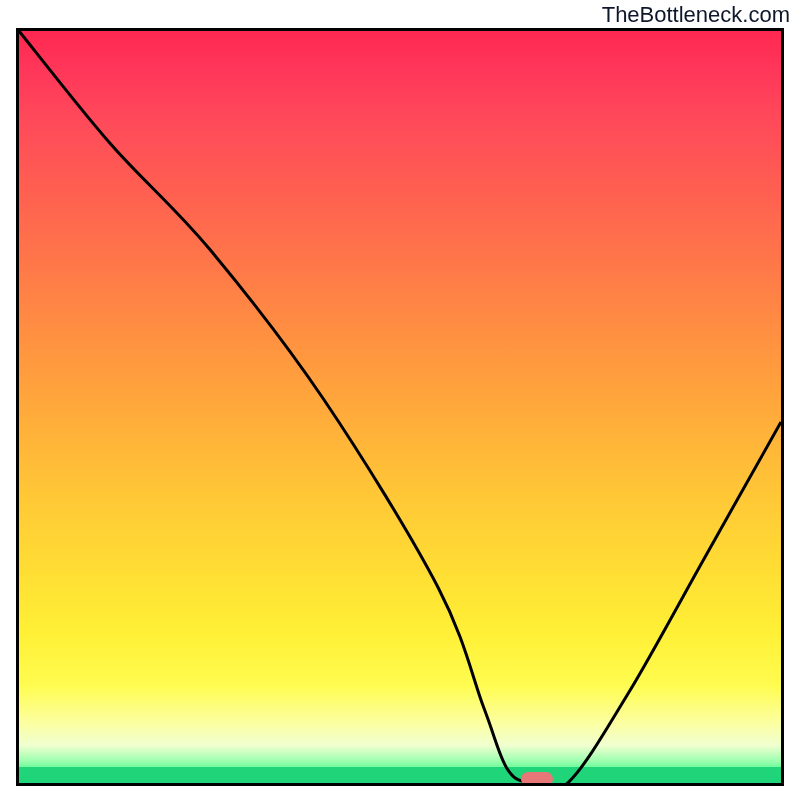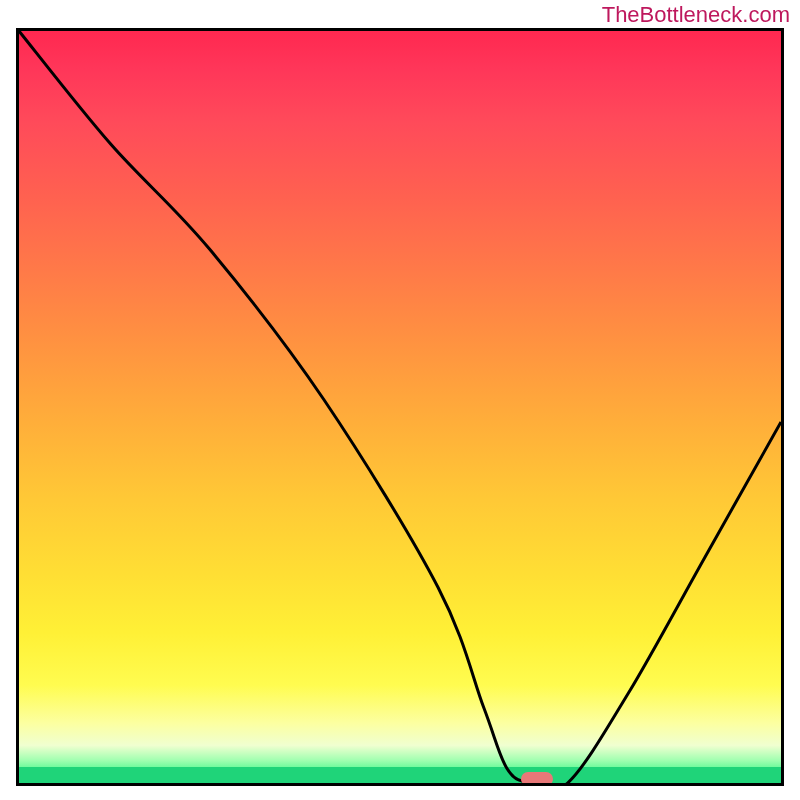--- a/index.html
+++ b/index.html
@@ -11,21 +11,21 @@
       width: 800px;
       height: 800px;
       background: #fff;
       position: relative;
       font-family: Arial, sans-serif;
     }
     .watermark {
       position: absolute;
       top: 2px;
       right: 10px;
-      color: #be185d;
+      color: #0f172a;
       font-size: 22px;
       font-weight: normal;
       z-index: 10;
     }
     .chart-container {
       position: absolute;
       top: 28px;
       left: 16px;
       width: 768px;
       height: 758px;

